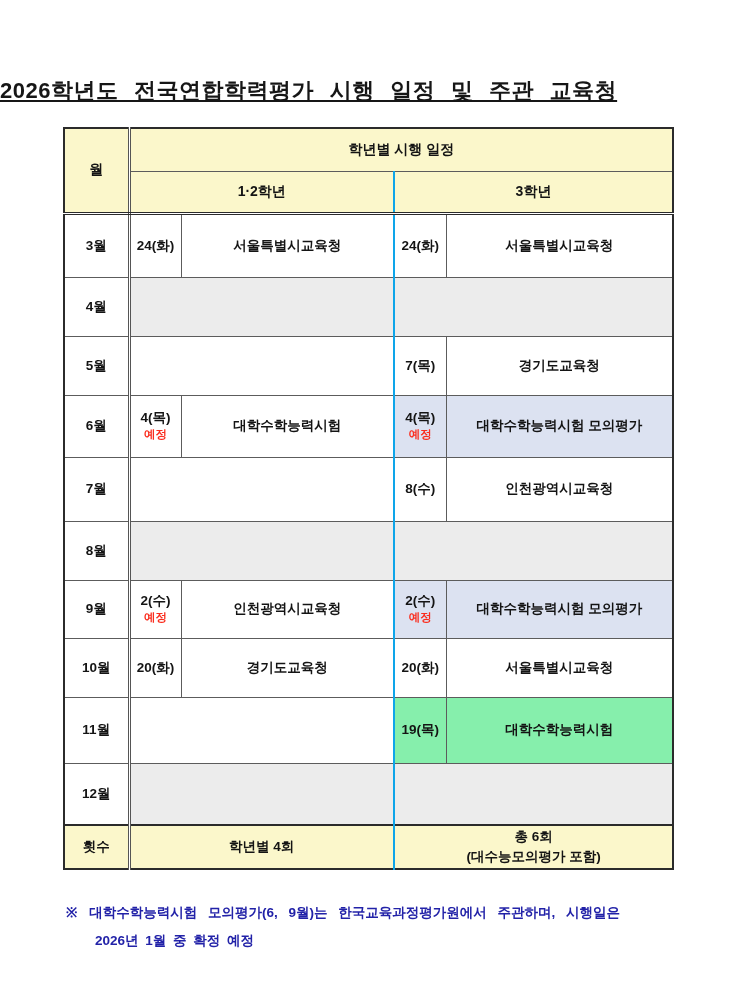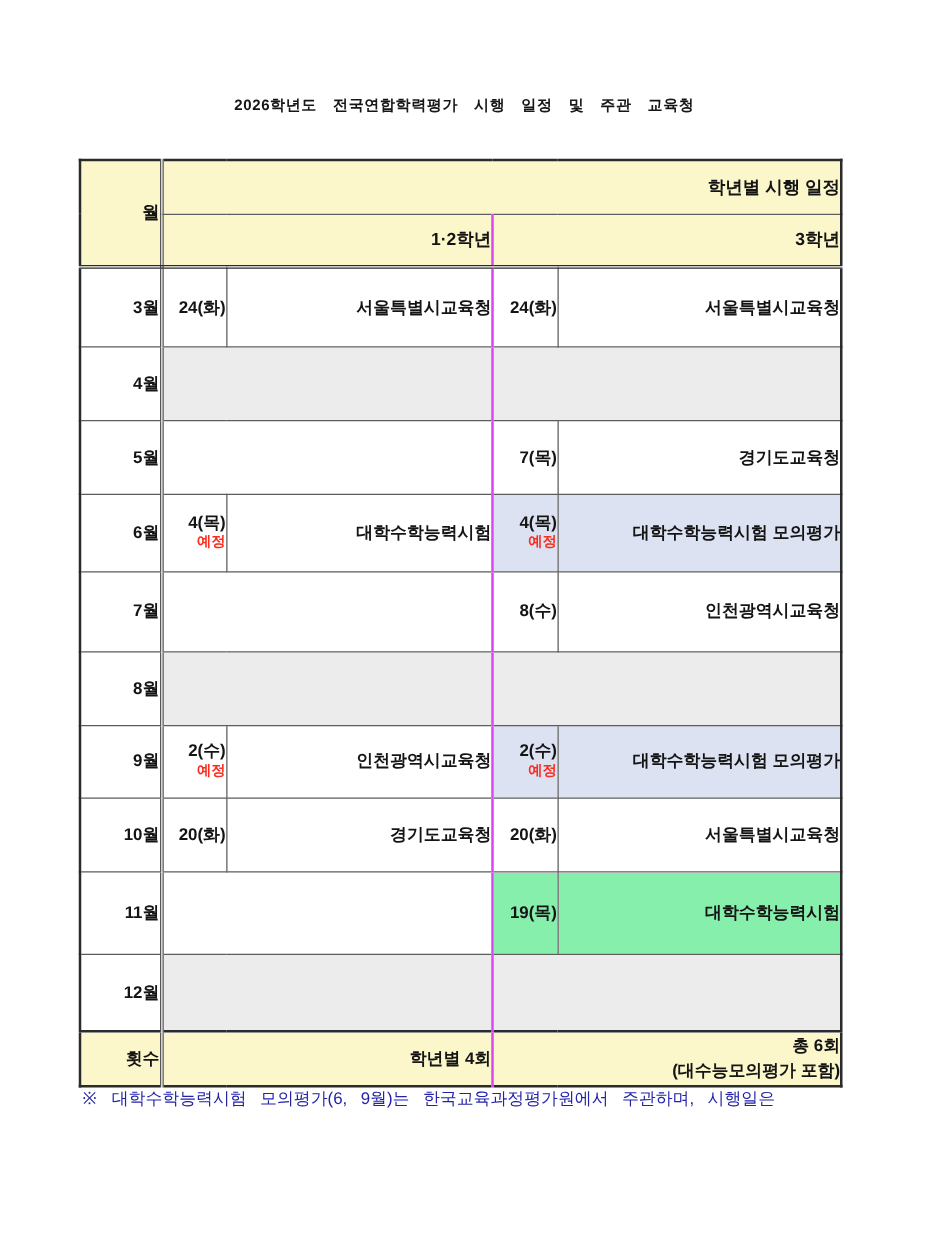--- a/index.html
+++ b/index.html
@@ -1,47 +1,47 @@
 <!DOCTYPE html>
 <html><head>
 <meta charset="utf-8">
 <style>
   html,body { margin:0; padding:0; background:#ffffff; }
   .page {
     position:relative; width:743px; height:994px; background:#ffffff;
     font-family:"Liberation Sans", sans-serif; color:#141414; overflow:hidden;
   }
   .title {
-    position:absolute; top:76px; left:0; width:100%; text-align:center;
-    font-size:12px; font-weight:700; letter-spacing:0.5px; word-spacing:9px; color:#161616;
+    position:absolute; top:76px; left:0; width:100%; 
+    font-size:22px; font-weight:700; letter-spacing:0.5px; word-spacing:9px; color:#161616;text-decoration:underline;
   }
   table.sched {
     position:absolute; left:63px; top:127px; width:609px;
     border-collapse:collapse; table-layout:fixed;
     border:2px solid #2b2b2b;
   }
   td {
-    border:1px solid #5c5c5c; text-align:right; vertical-align:middle;
+    border:1px solid #5c5c5c; text-align:center; vertical-align:middle;
     font-weight:700; font-size:13.5px; color:#141414; padding:0; overflow:hidden;
   }
   .yellow { background:#FBF7CB; }
   .gray   { background:#ECECEC; }
   .blue   { background:#DCE2F1; }
   .purple { background:#86efac; }
   .month-col  { border-right:3px double #555555; }
-  .boundary   { border-right:2px solid #d946ef; }
+  .boundary   { border-right:2px solid #0ea5e9; }
   .hdr-bottom { border-bottom:3px double #2b2b2b; }
   tr.footer td { border-top:2px solid #2b2b2b; }
   .hdr-top td { font-size:14px; }
   .d { display:block; line-height:1.2; }
   .sched-note { display:block; color:#FA2D1E; font-size:11.5px; line-height:1.2; margin-top:2px; }
   .two-line span { display:block; line-height:1.45; }
   .note {
-    position:absolute; left:66px; top:865px; width:614px;
-    color:#2222A8; font-weight:400; font-size:13.5px; line-height:2.1; word-spacing:7px;
+    position:absolute; left:66px; top:899px; width:614px;
+    color:#2222A8; font-weight:700; font-size:13.5px; line-height:2.1; word-spacing:7px;
   }
   .note .marker { margin-right:12px; }
   .note .l2 { margin-left:29px; word-spacing:3px; }
 </style>
 </head>
 <body>
 
 <div class="page">
 
   <div class="title">2026학년도 전국연합학력평가 시행 일정 및 주관 교육청</div>
@@ -154,15 +154,16 @@
       <td colspan="2" class="yellow two-line">
         <span>총 6회</span>
         <span>(대수능모의평가 포함)</span>
       </td>
     </tr>
   </tbody>
     </table>
 
   <div class="note">
     <div class="l1"><span class="marker">※</span><span>대학수학능력시험 모의평가(6, 9월)는 한국교육과정평가원에서 주관하며, 시행일은</span></div>
+    <div class="l2">2026년 1월 중 확정 예정</div>
   </div>
 
 </div>
 
 </body></html>

